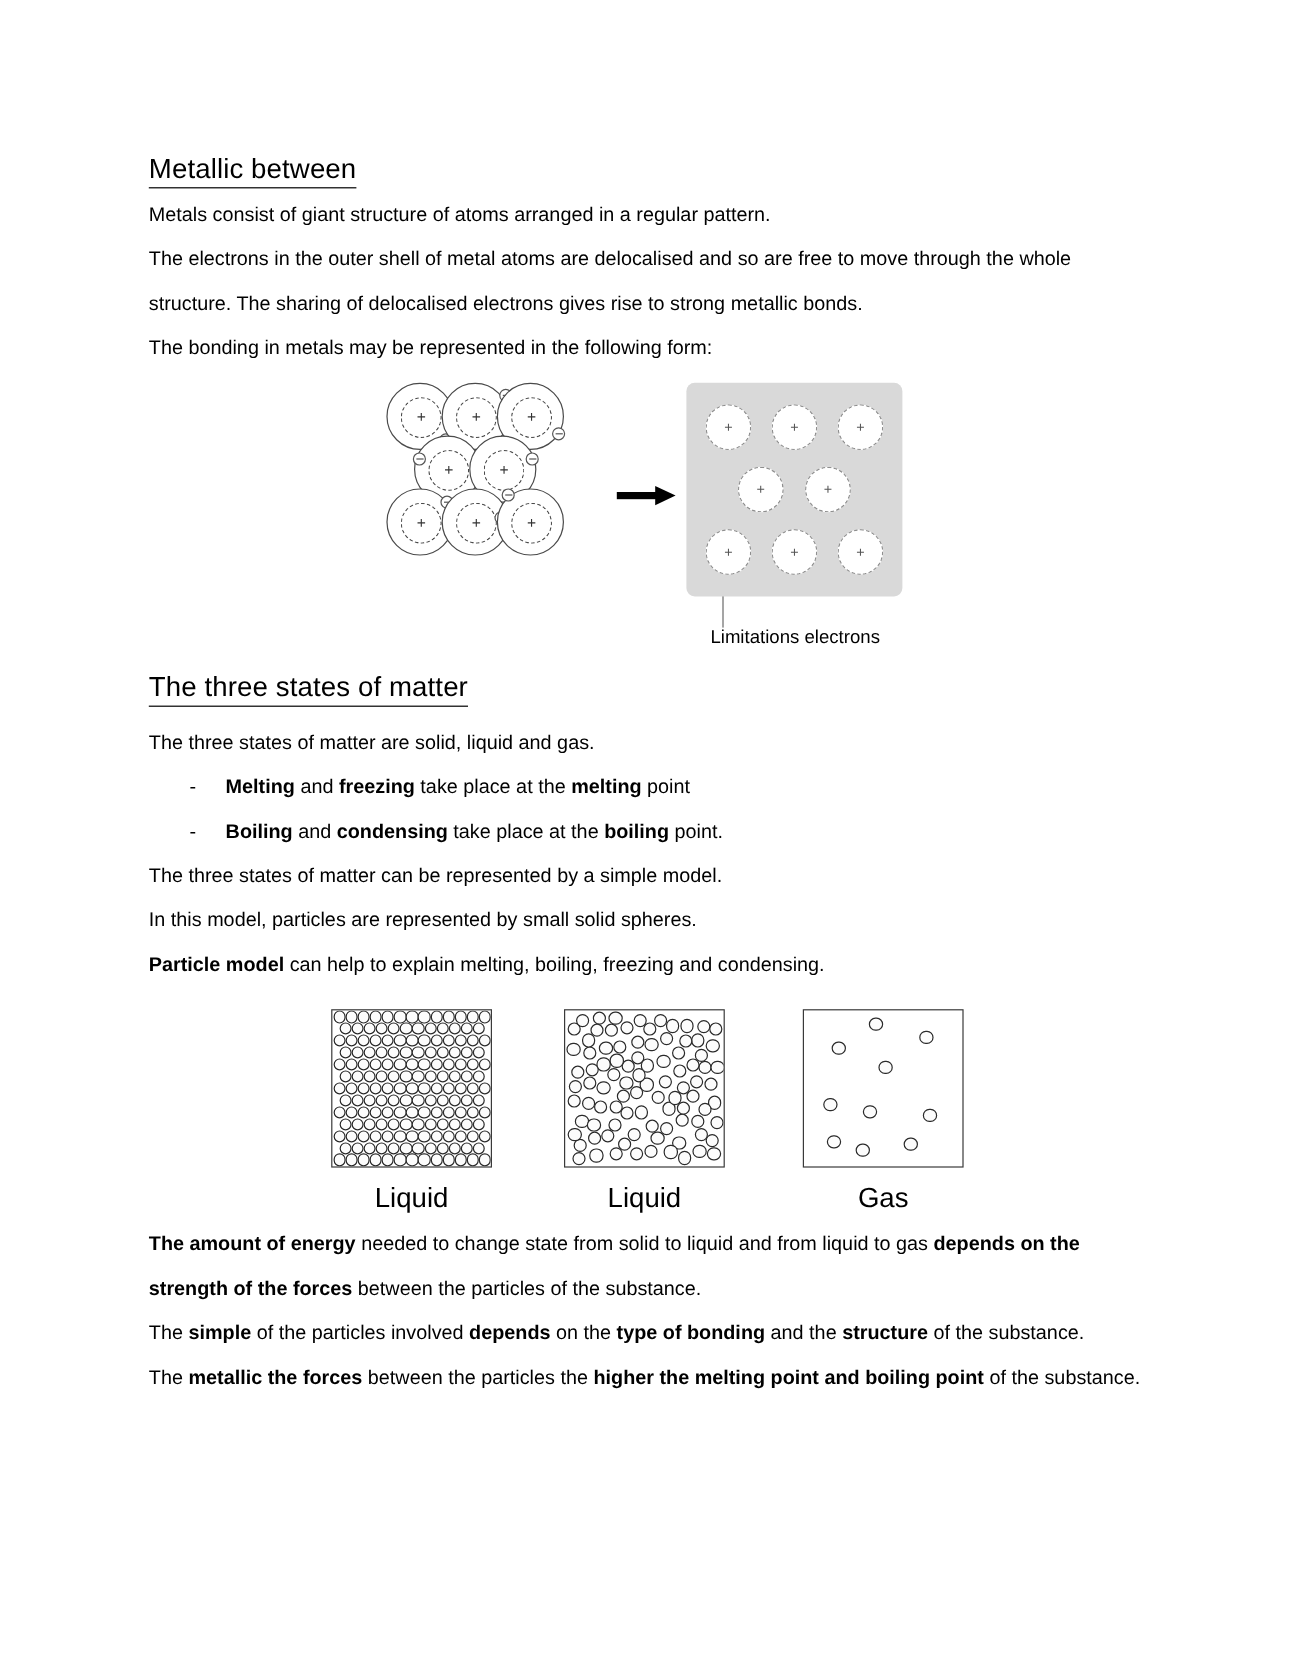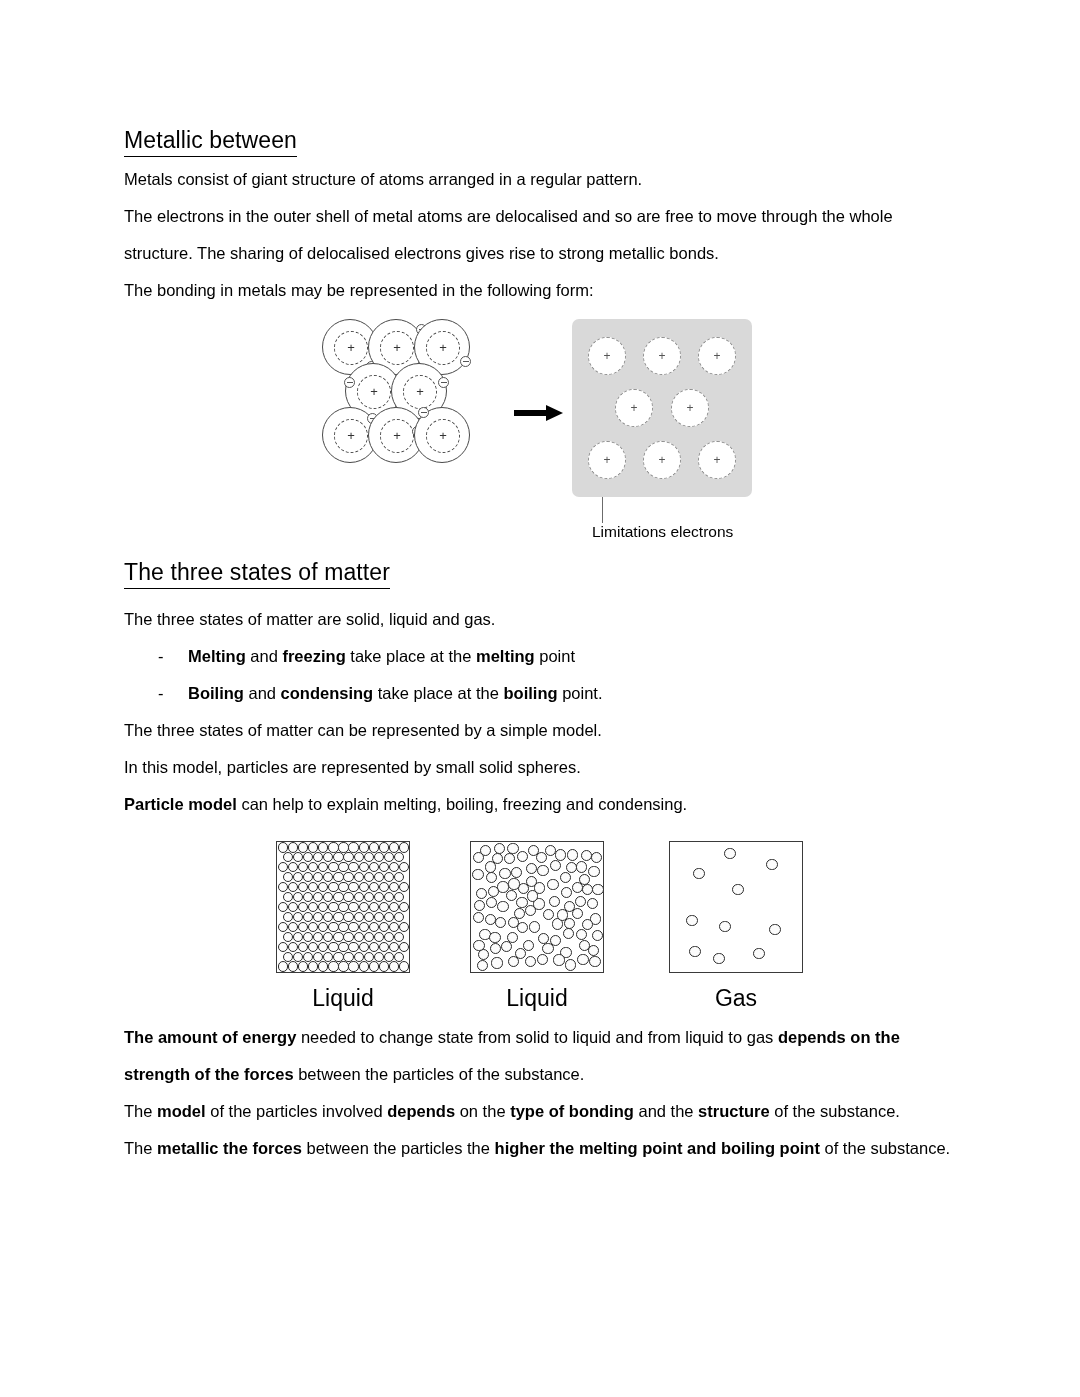--- a/index.html
+++ b/index.html
@@ -614,17 +614,17 @@
             <div class="p-gas" style="width: 11.2px; height: 11.2px; left: 99.4px; top: 82.4px;"></div>
             <div class="p-gas" style="width: 11.2px; height: 11.2px; left: 19.4px; top: 104.4px;"></div>
             <div class="p-gas" style="width: 11.2px; height: 11.2px; left: 43.4px; top: 111.4px;"></div>
             <div class="p-gas" style="width: 11.2px; height: 11.2px; left: 83.4px; top: 106.4px;"></div>
           </div>
         <div class="state-label">Gas</div>
       </div>
     </div>
 
     <p class="body-line wrap" id="closing-0"><b>The amount of energy</b> needed to change state from solid to liquid and from liquid to gas <b>depends on the strength of the forces</b> between the particles of the substance.</p>
-    <p class="body-line wrap" id="closing-1">The <b>model</b> of the particles involved <b>depends</b> on the <b>type of bonding</b> and the <b>structure</b> of the substance.</p>
+    <p class="body-line wrap" id="closing-1">The <b>simple</b> of the particles involved <b>depends</b> on the <b>type of bonding</b> and the <b>structure</b> of the substance.</p>
     <p class="body-line wrap" id="closing-2">The <b>metallic the forces</b> between the particles the <b>higher the melting point and boiling point</b> of the substance.</p>
 
   </div>
 </div>
 
 </body></html>

